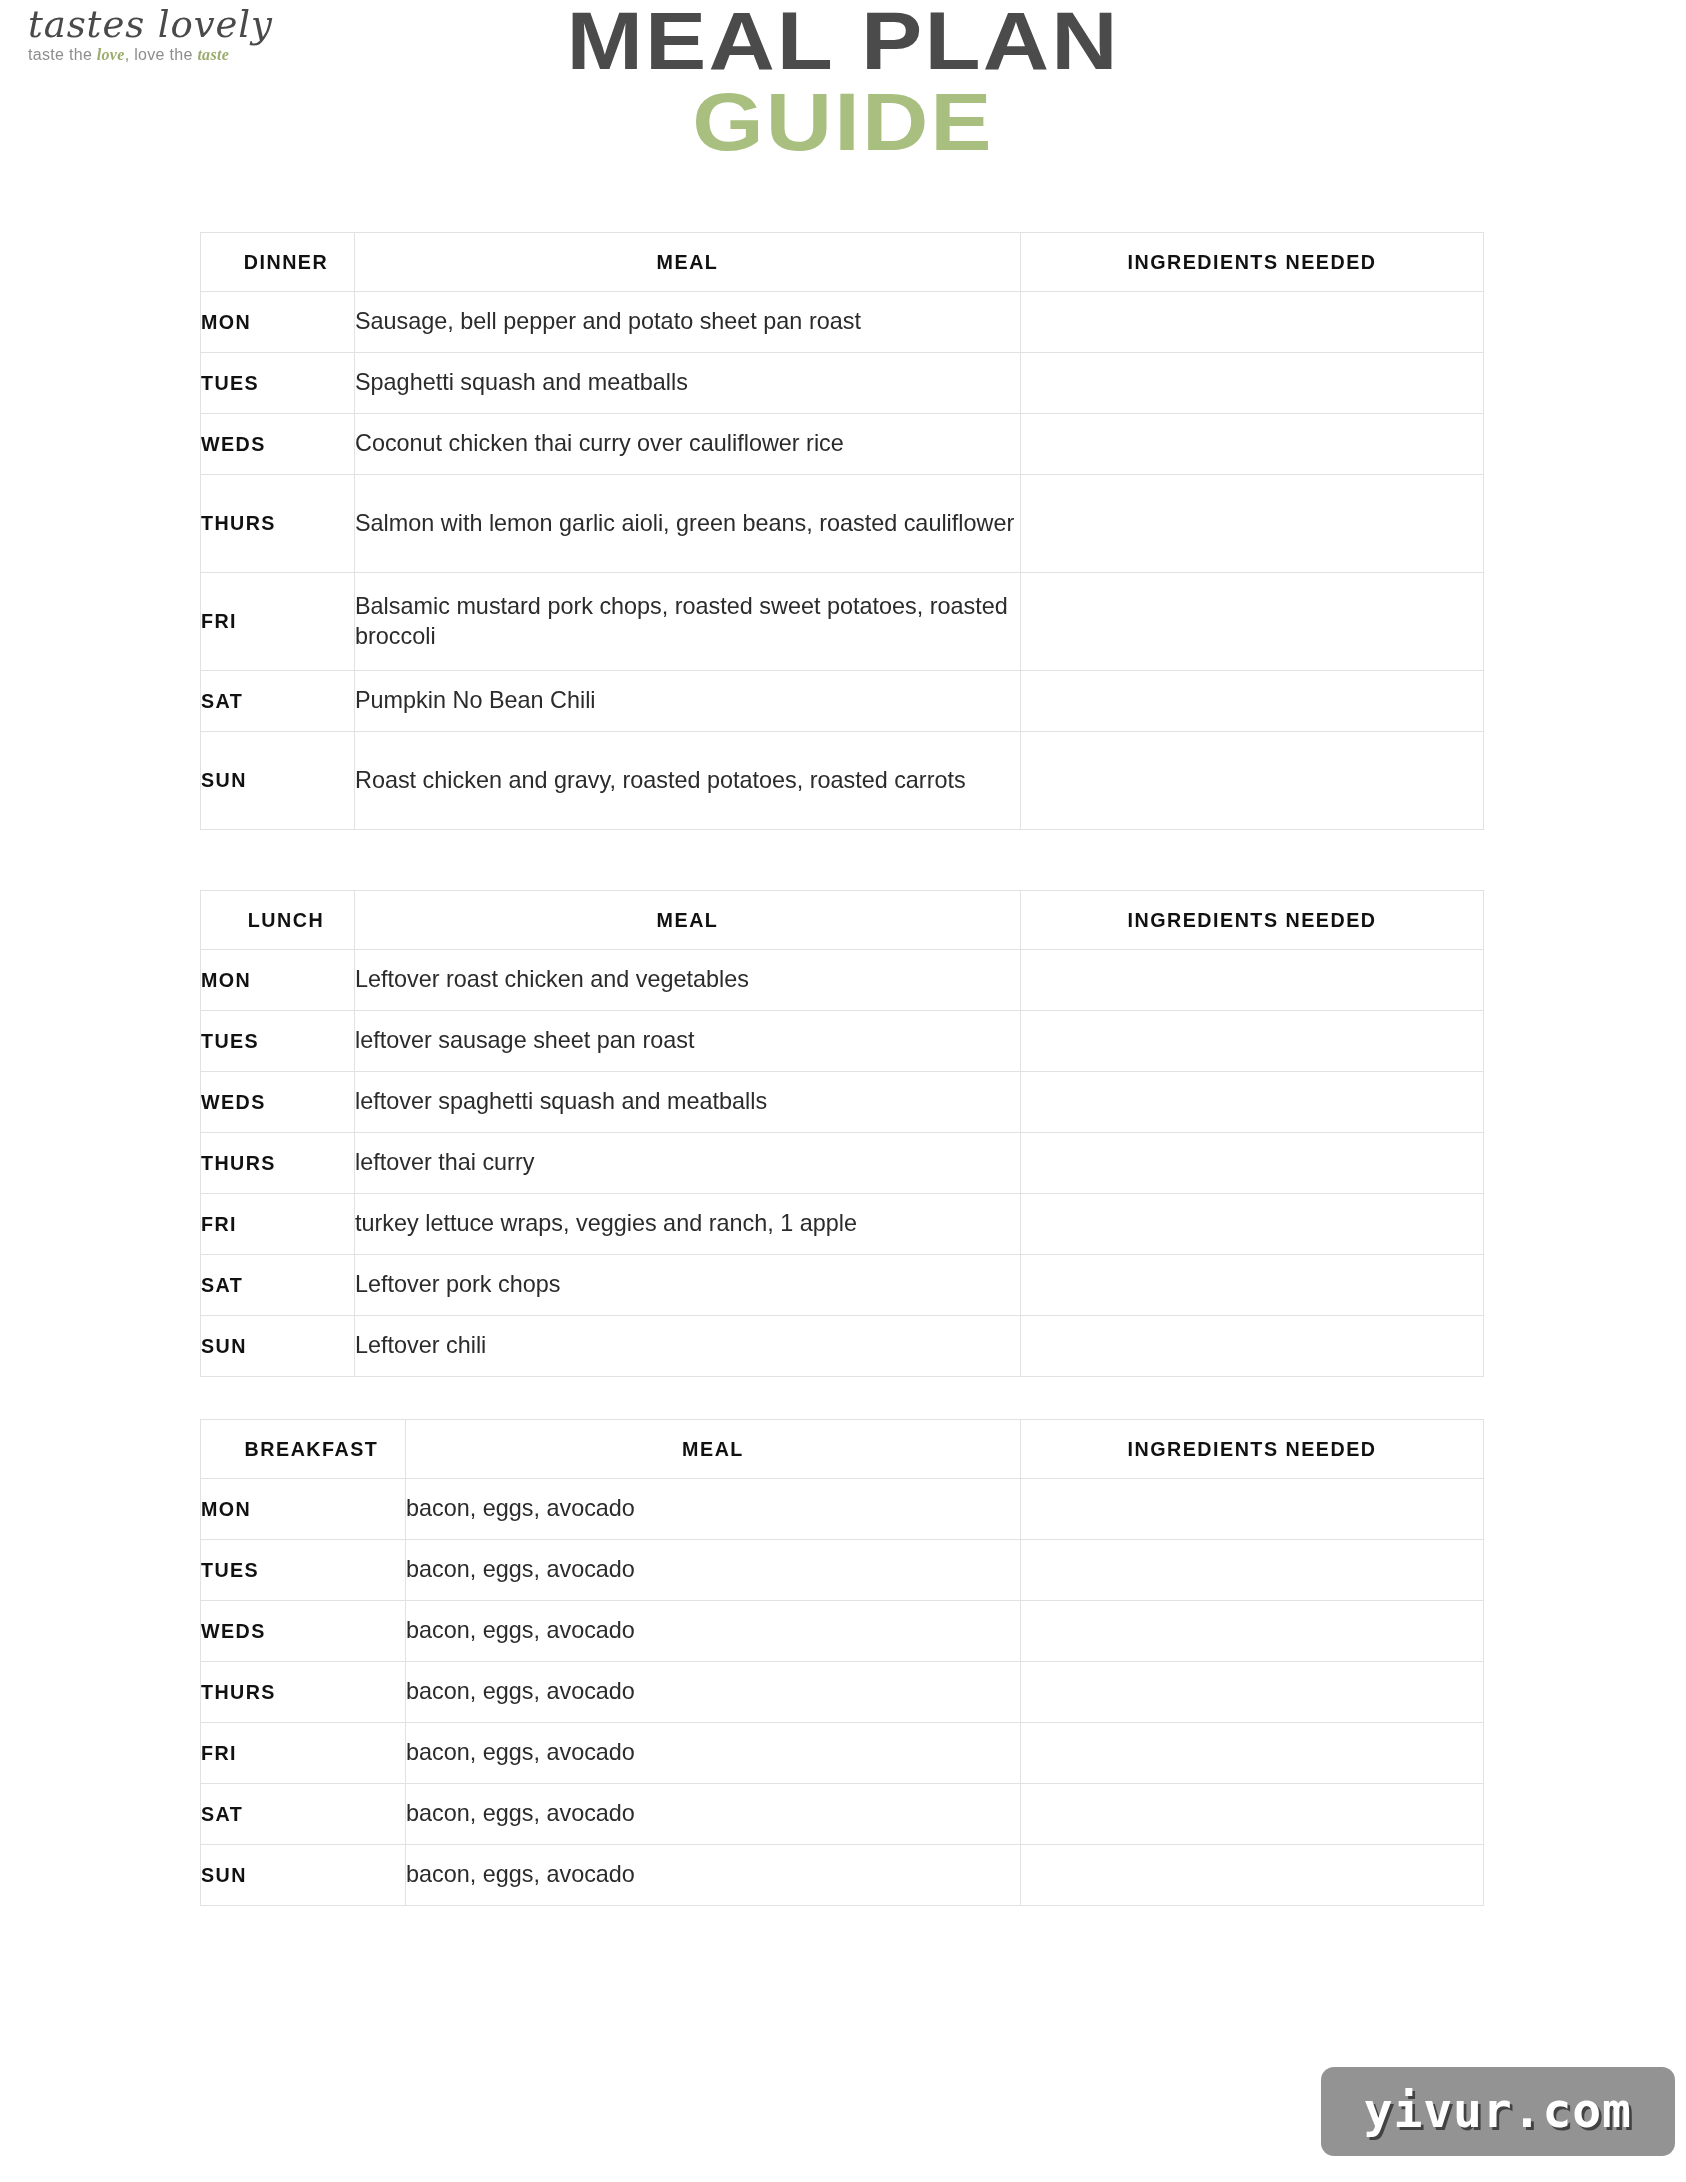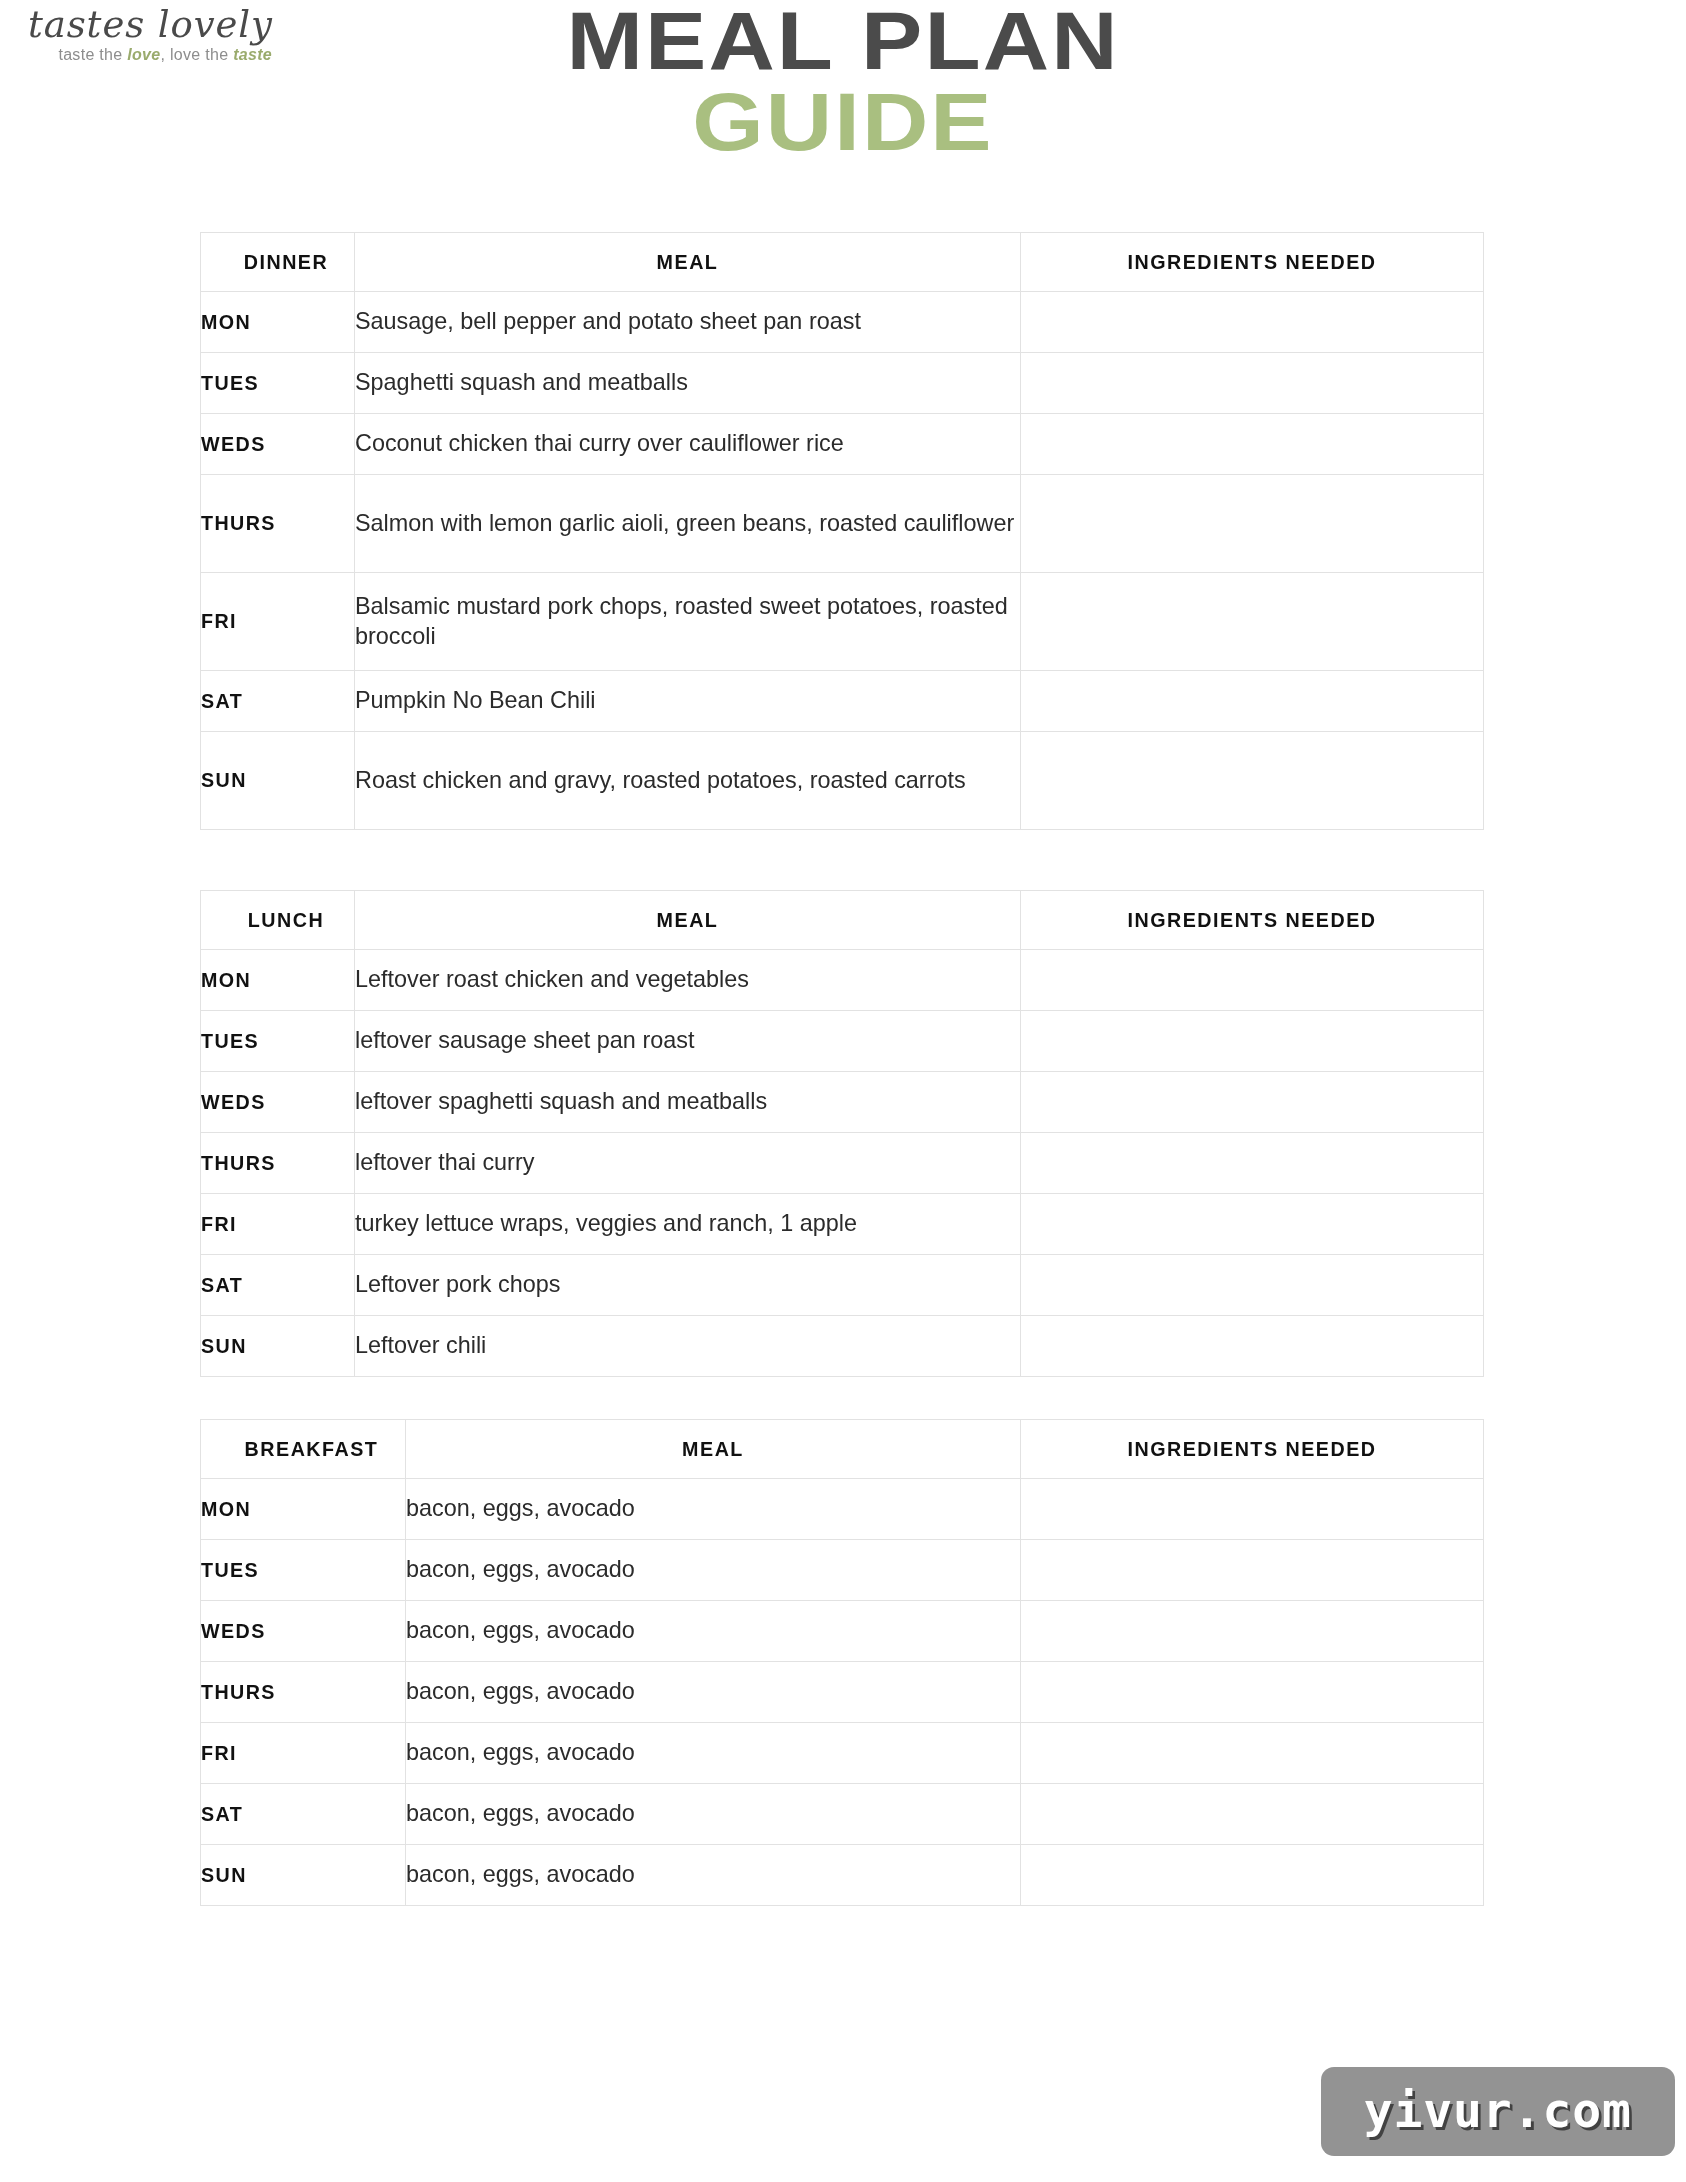--- a/index.html
+++ b/index.html
@@ -15,41 +15,41 @@
     color: #1a1a1a;
     overflow: hidden;
   }
 
   
   .logo {
     position: absolute;
     left: 28px;
     top: 5.6px;
     width: 244px;
-    text-align: right;
+    text-align: left;
   }
   .logo-main {
     font-family: "DejaVu Serif", serif;
     font-style: italic;
     font-size: 37px;
     font-weight: 400;
     color: #4a4a4a;
     letter-spacing: 0.9px;
     line-height: 1.0;
     white-space: nowrap;
   }
   .logo-tag {
     margin-top: 3.7px;
     font-size: 16px;
     color: #8d8d8d;
     letter-spacing: 0.3px;
     white-space: nowrap;
   }
   .logo-tag .accent {
-    font-family: Liberation Sans, sans-serif;
+    font-family: Liberation Serif, serif;
     font-style: italic;
     font-weight: bold;
     color: #9aab6d;
   }
 
   
   .title-block {
     position: absolute;
     left: 0;
     top: 1.9px;

